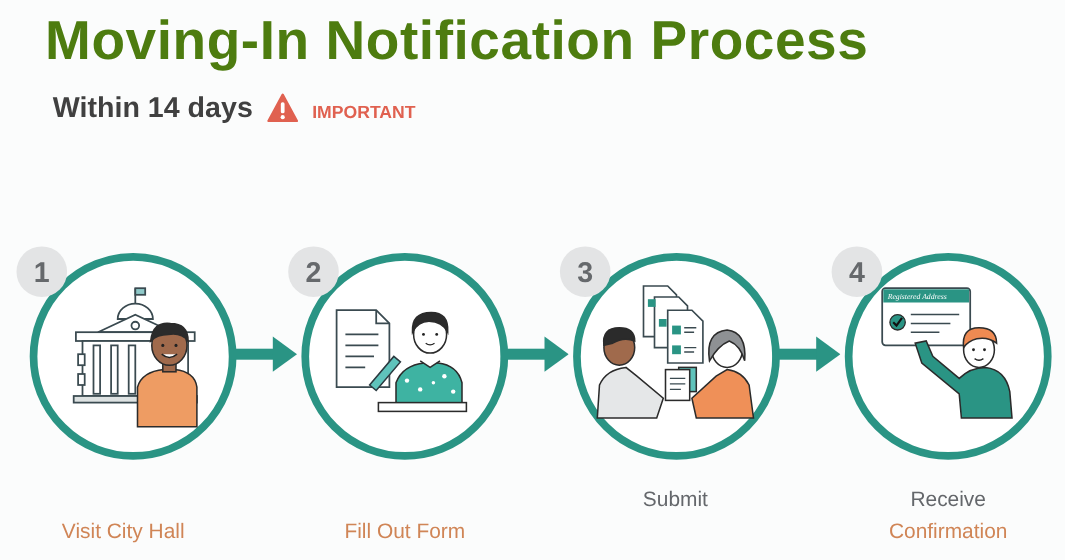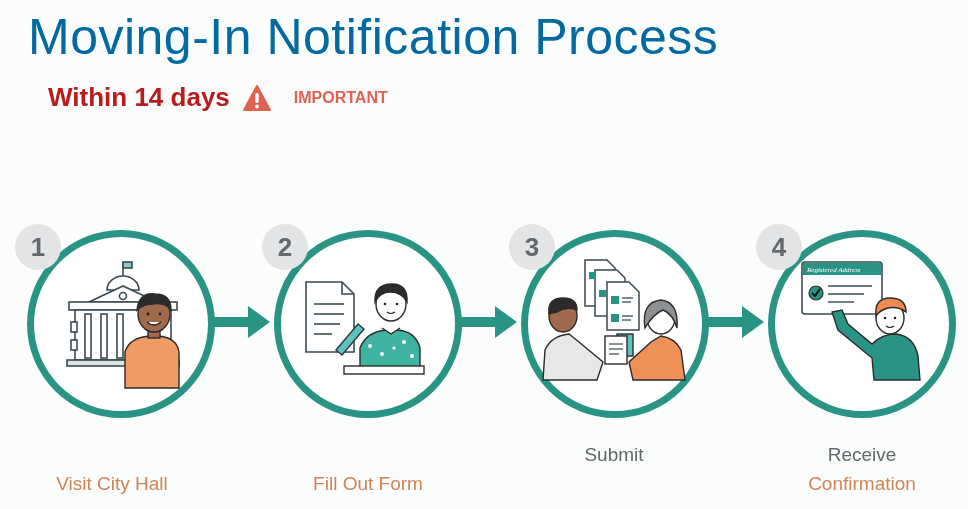--- a/index.html
+++ b/index.html
@@ -1,20 +1,20 @@
 <!DOCTYPE html>
 <html><head>
 <meta charset="utf-8">
 <style>
   html,body{margin:0;padding:0;}
   body{width:968px;height:509px;background:#fbfcfc;position:relative;overflow:hidden;font-family:"Liberation Sans","DejaVu Sans",sans-serif;}
-  .title{position:absolute;left:28px;top:8px;font-size:50px;font-weight:normal;color:#0369a1;letter-spacing:0.5px;margin:0;}
+  .title{position:absolute;left:41px;top:8px;font-size:50px;font-weight:bold;color:#4d7c0f;letter-spacing:0.5px;margin:0;}
   .subtitle{position:absolute;left:48px;top:82px;display:flex;align-items:center;gap:12px;}
-  .subtitle .days{font-size:26px;font-weight:bold;color:#b91c1c;}
-  .warn{display:flex;align-items:center;gap:22px;}
+  .subtitle .days{font-size:26px;font-weight:bold;color:#404040;}
+  .warn{display:flex;align-items:flex-end;gap:12px;}
   .warn .lbl{font-size:16px;font-weight:bold;color:#e06150;}
   .step{position:absolute;top:230px;width:186px;height:186px;}
   .ring{position:absolute;left:0;top:0;width:174px;height:174px;border:7px solid #2a9484;border-radius:50%;background:#fff;}
   .num{position:absolute;left:-12px;top:-6px;width:46px;height:46px;border-radius:50%;background:#e3e4e5;color:#66696c;font-size:26px;font-weight:bold;display:flex;align-items:center;justify-content:center;}
   .illus{position:absolute;left:0;top:0;width:188px;height:188px;}
   .arrow{position:absolute;top:304px;width:62px;height:36px;}
   .label{position:absolute;top:440px;width:200px;text-align:center;font-size:19px;font-weight:normal;line-height:29px;}
   .label .l1{color:#64676b;display:block;}
   .label .l2{color:#d08556;display:block;}
 </style>

